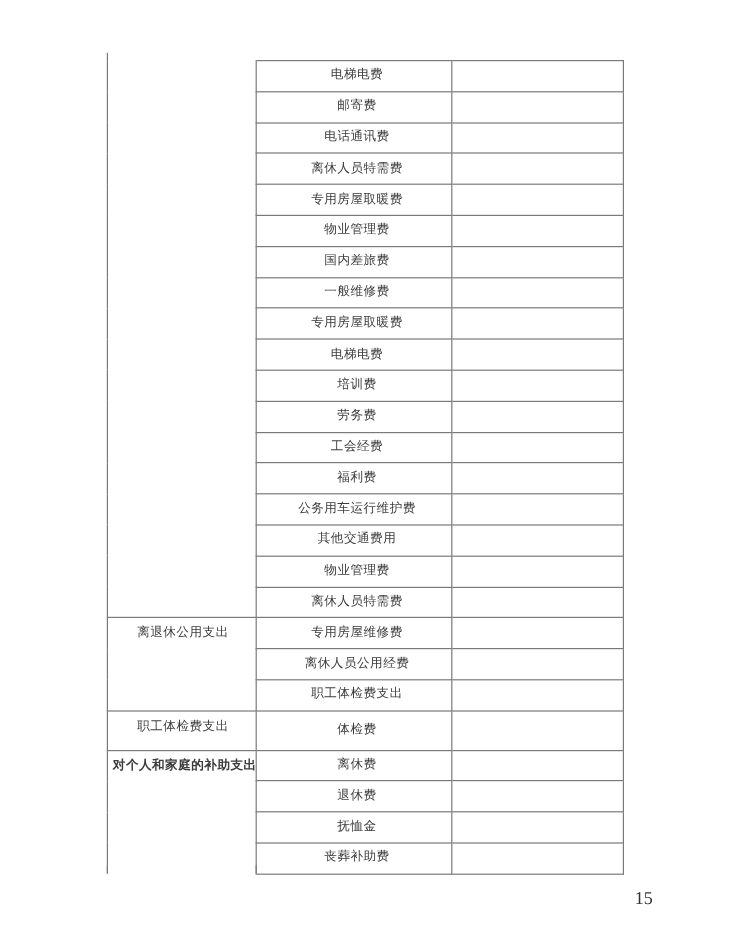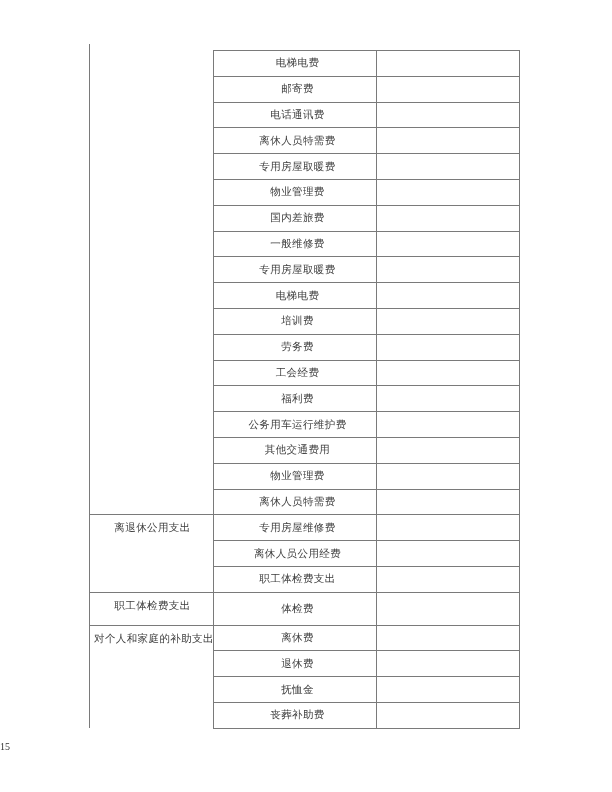--- a/index.html
+++ b/index.html
@@ -39,21 +39,21 @@
     overflow: hidden;
     white-space: nowrap;
     text-align: center;
   }
   table.expense td.cat {
     vertical-align: top;
     padding: 7px 2px 0 4px;
     margin-left: 44px;
   }
   table.expense td.cat.no-top { border-top: none; }
-  table.expense td.cat.no-bottom { border-bottom: none; }
+  table.expense td.cat.no-bottom { border-bottom: none; font-weight: bold; }
   table.expense td.item {
     vertical-align: middle;
     padding-left: 5px;
   }
   table.expense td.val {
     vertical-align: middle;
   }
   col.c-cat  { width: 124px; }
   col.c-item { width: 163px; }
   col.c-val  { width: 143px; }
@@ -64,22 +64,22 @@
     background: #7a7a7a;
   }
   .stub.top-left    { left: 89px;  top: 44px;  height: 7px; }
   .stub.bottom-left { left: 89px;  top: 721px; height: 7px; }
   .stub.bottom-mid  { left: 213px; top: 721px; height: 7px; }
   .page-number {
     position: absolute;
     left: 0;
     top: 741px;
     width: 544px;
-    text-align: left;
-    font-size: 10px;
+    text-align: right;
+    font-size: 15px;
     color: #333333;
   }
 </style>
 </head>
 <body>
 
 <div class="sheet">
 
   <table class="expense">
     <colgroup>

